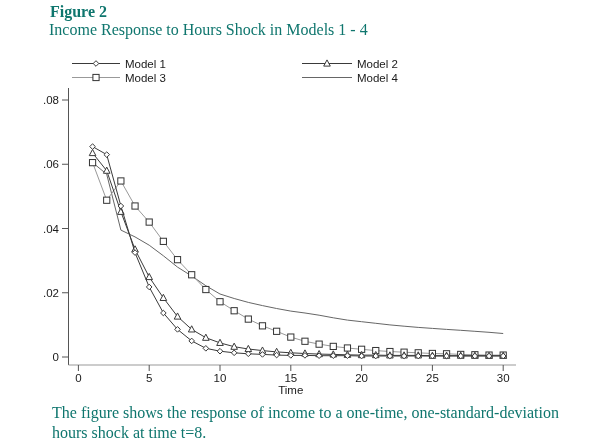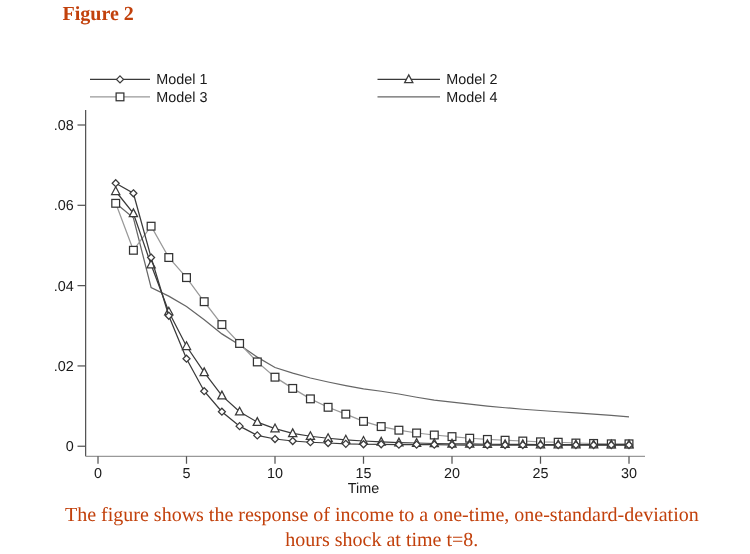--- a/index.html
+++ b/index.html
@@ -1,32 +1,33 @@
 <!DOCTYPE html>
 <html><head>
 <meta charset="utf-8">
 <style>
   html,body{margin:0;padding:0;background:#fff;}
   #page{position:relative;width:564px;height:443px;background:#ffffff;overflow:hidden;
-        font-family:"Liberation Serif",serif;color:#c2410c;text-align:center;}
+        font-family:"Liberation Serif",serif;color:#0f766e;}
   .figure-label{position:absolute;left:50px;top:3px;font-size:16px;font-weight:bold;white-space:nowrap;}
   .figure-title{position:absolute;left:49px;top:21px;font-size:16px;white-space:nowrap;}
   #plot-svg{position:absolute;left:0;top:0;width:600px;height:443px;}
   #plot-svg text{font-family:"Liberation Sans",sans-serif;fill:#1a1a1a;}
   #plot-svg text.tick{font-size:11.5px;}
   #plot-svg text.axis-label{font-size:11.5px;}
   #plot-svg text.legend{font-size:11.5px;}
   .caption{position:absolute;left:52px;top:403px;font-size:16px;line-height:20px;}
   .caption div{white-space:nowrap;}
 </style>
 </head>
 <body>
 
 <div id="page">
   <div class="figure-label">Figure 2</div>
+  <div class="figure-title">Income Response to Hours Shock in Models 1 - 4</div>
 
   <svg id="plot-svg" viewBox="0 0 600 443" xmlns="http://www.w3.org/2000/svg">
       <line x1="68.5" y1="88" x2="68.5" y2="365" stroke="#555" stroke-width="1"></line>
       <line x1="68.5" y1="365" x2="516" y2="365" stroke="#999" stroke-width="1"></line>
       <line x1="62" y1="100" x2="68.5" y2="100" stroke="#555" stroke-width="1"></line>
       <text x="59" y="104" text-anchor="end" class="tick">.08</text>
       <line x1="62" y1="164.25" x2="68.5" y2="164.25" stroke="#555" stroke-width="1"></line>
       <text x="59" y="168.25" text-anchor="end" class="tick">.06</text>
       <line x1="62" y1="228.5" x2="68.5" y2="228.5" stroke="#555" stroke-width="1"></line>
       <text x="59" y="232.5" text-anchor="end" class="tick">.04</text>

